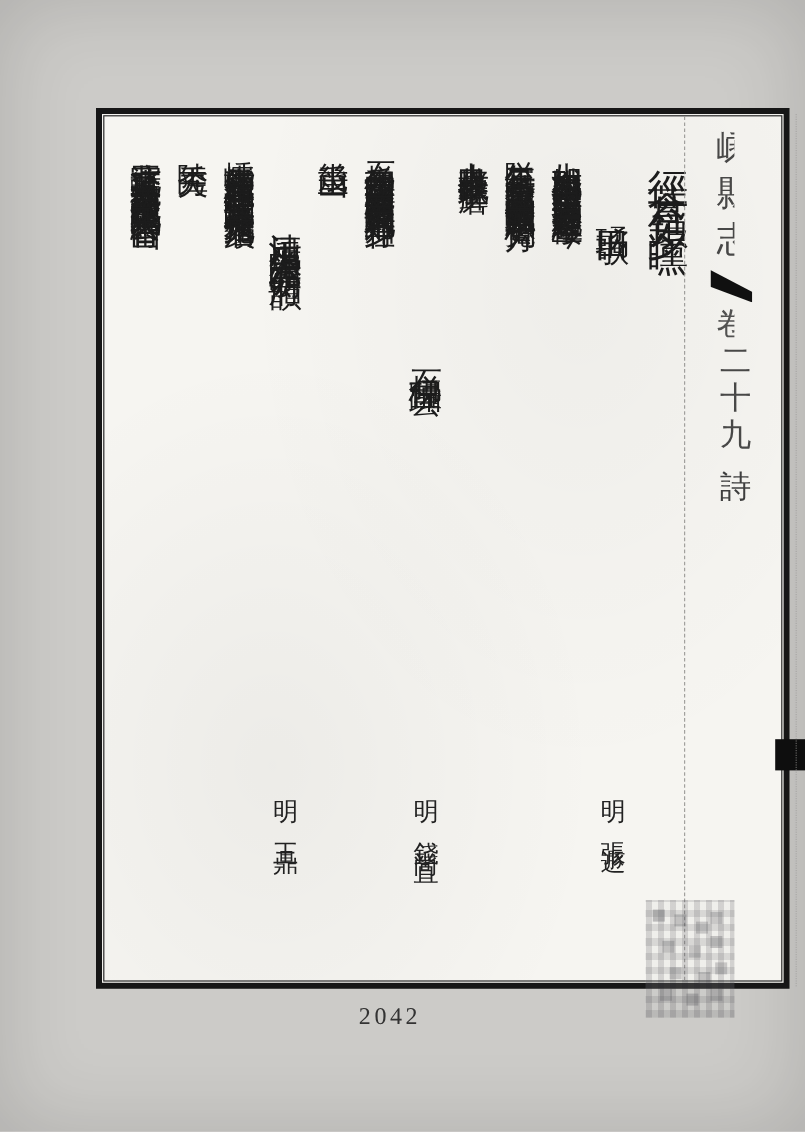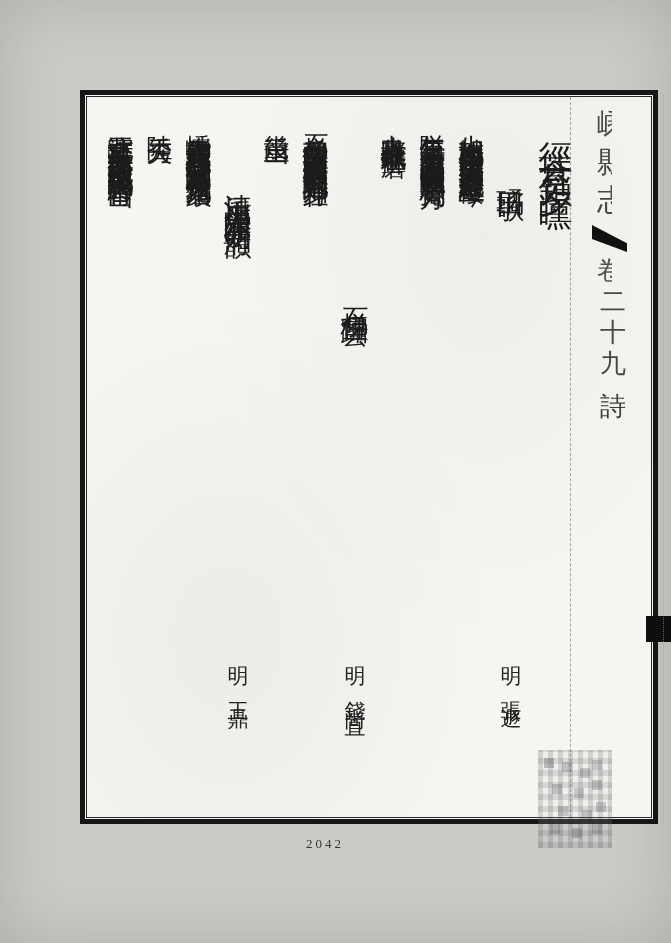--- a/index.html
+++ b/index.html
@@ -91,21 +91,21 @@
     box-shadow:
       18px 4px 0 rgba(70,70,76,.34), 36px 10px 0 rgba(70,70,76,.30),
       48px 2px 0 rgba(70,70,76,.28), 8px 26px 0 rgba(70,70,76,.34),
       30px 30px 0 rgba(70,70,76,.30), 48px 22px 0 rgba(70,70,76,.34),
       14px 48px 0 rgba(70,70,76,.30), 38px 52px 0 rgba(70,70,76,.34),
       52px 44px 0 rgba(70,70,76,.30), 6px 66px 0 rgba(70,70,76,.30),
       28px 70px 0 rgba(70,70,76,.34), 48px 66px 0 rgba(70,70,76,.30);
   }
   .page-number{
     position:absolute;left:260px;top:836px;width:130px;
-    text-align:center;font-size:13px;letter-spacing:3px;color:#333;
+    text-align:center;font-size:20px;letter-spacing:3px;color:#333;
     font-family:"Liberation Serif","DejaVu Serif",serif;
   }
 </style>
 </head>
 <body>
 
 <div class="scan">
 
   <div class="page-frame">
     <div class="inner-frame">

